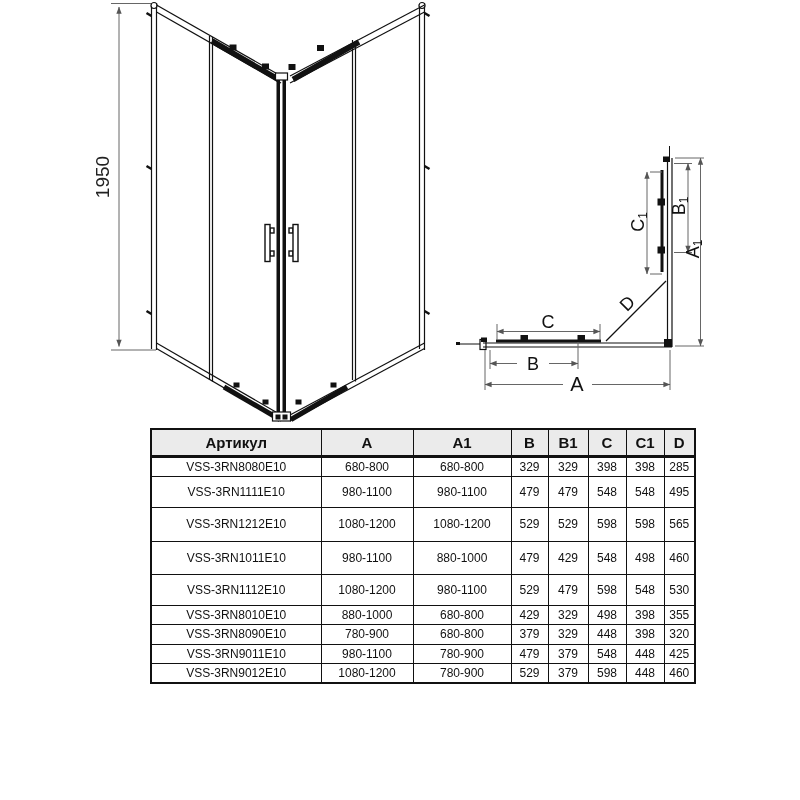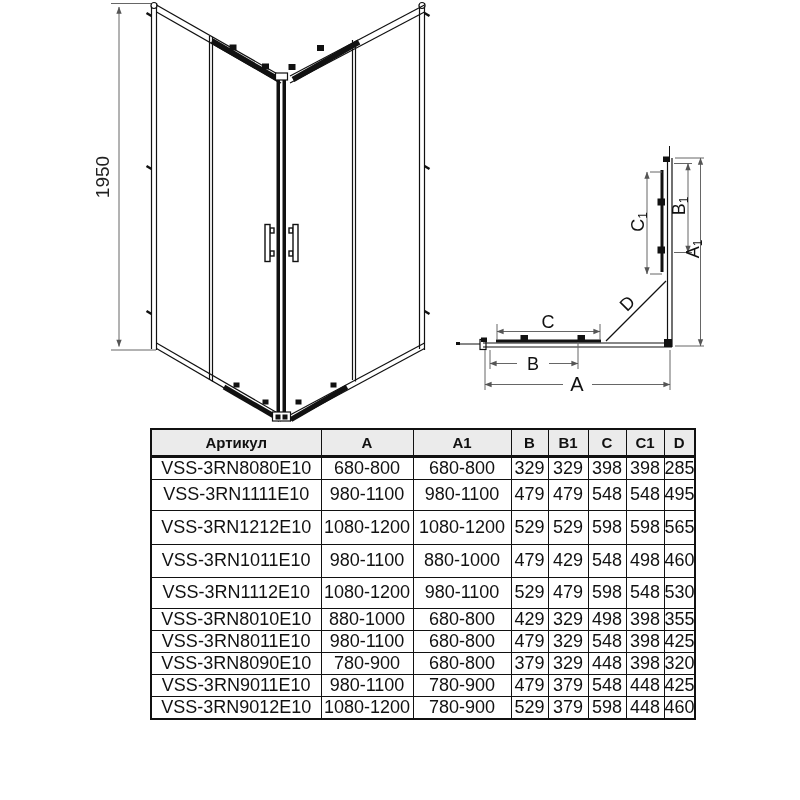--- a/index.html
+++ b/index.html
@@ -22,21 +22,21 @@
   }
   .spec-table th,.spec-table td{
     border:1px solid #111;padding:0;text-align:center;vertical-align:middle;
     overflow:hidden;white-space:nowrap;
   }
   .spec-table thead tr{height:27px;}
   .spec-table thead th{
     background:#ebebeb;font-size:15px;font-weight:bold;
     border-bottom:3px solid #111;
   }
-  .spec-table tbody{font-size:18px;margin-left:32px;}
+  .spec-table tbody{font-size:12px;margin-left:32px;}
   .spec-table tbody tr{height:19.5px;}
   .spec-table tbody tr:nth-child(1){height:20px;}
   .spec-table tbody tr:nth-child(2){height:31px;}
   .spec-table tbody tr:nth-child(3){height:34px;}
   .spec-table tbody tr:nth-child(4){height:33px;}
   .spec-table tbody tr:nth-child(5){height:31px;}
 </style>
 </head>
 <body>
 
@@ -286,30 +286,20 @@
           <td>VSS-3RN8010E10</td>
           <td>880-1000</td>
           <td>680-800</td>
           <td>429</td>
           <td>329</td>
           <td>498</td>
           <td>398</td>
           <td>355</td>
         </tr>
         <tr>
-          <td>VSS-3RN8011E10</td>
-          <td>980-1100</td>
-          <td>680-800</td>
-          <td>479</td>
-          <td>329</td>
-          <td>548</td>
-          <td>398</td>
-          <td>425</td>
-        </tr>
-        <tr>
           <td>VSS-3RN8090E10</td>
           <td>780-900</td>
           <td>680-800</td>
           <td>379</td>
           <td>329</td>
           <td>448</td>
           <td>398</td>
           <td>320</td>
         </tr>
         <tr>

